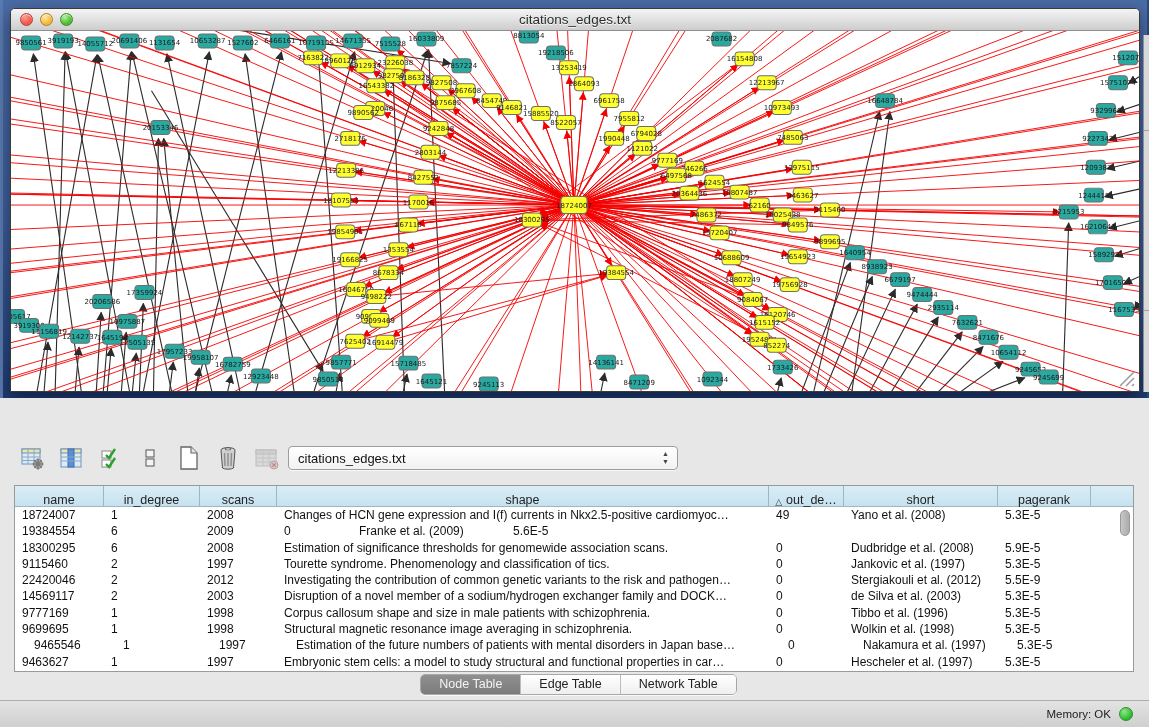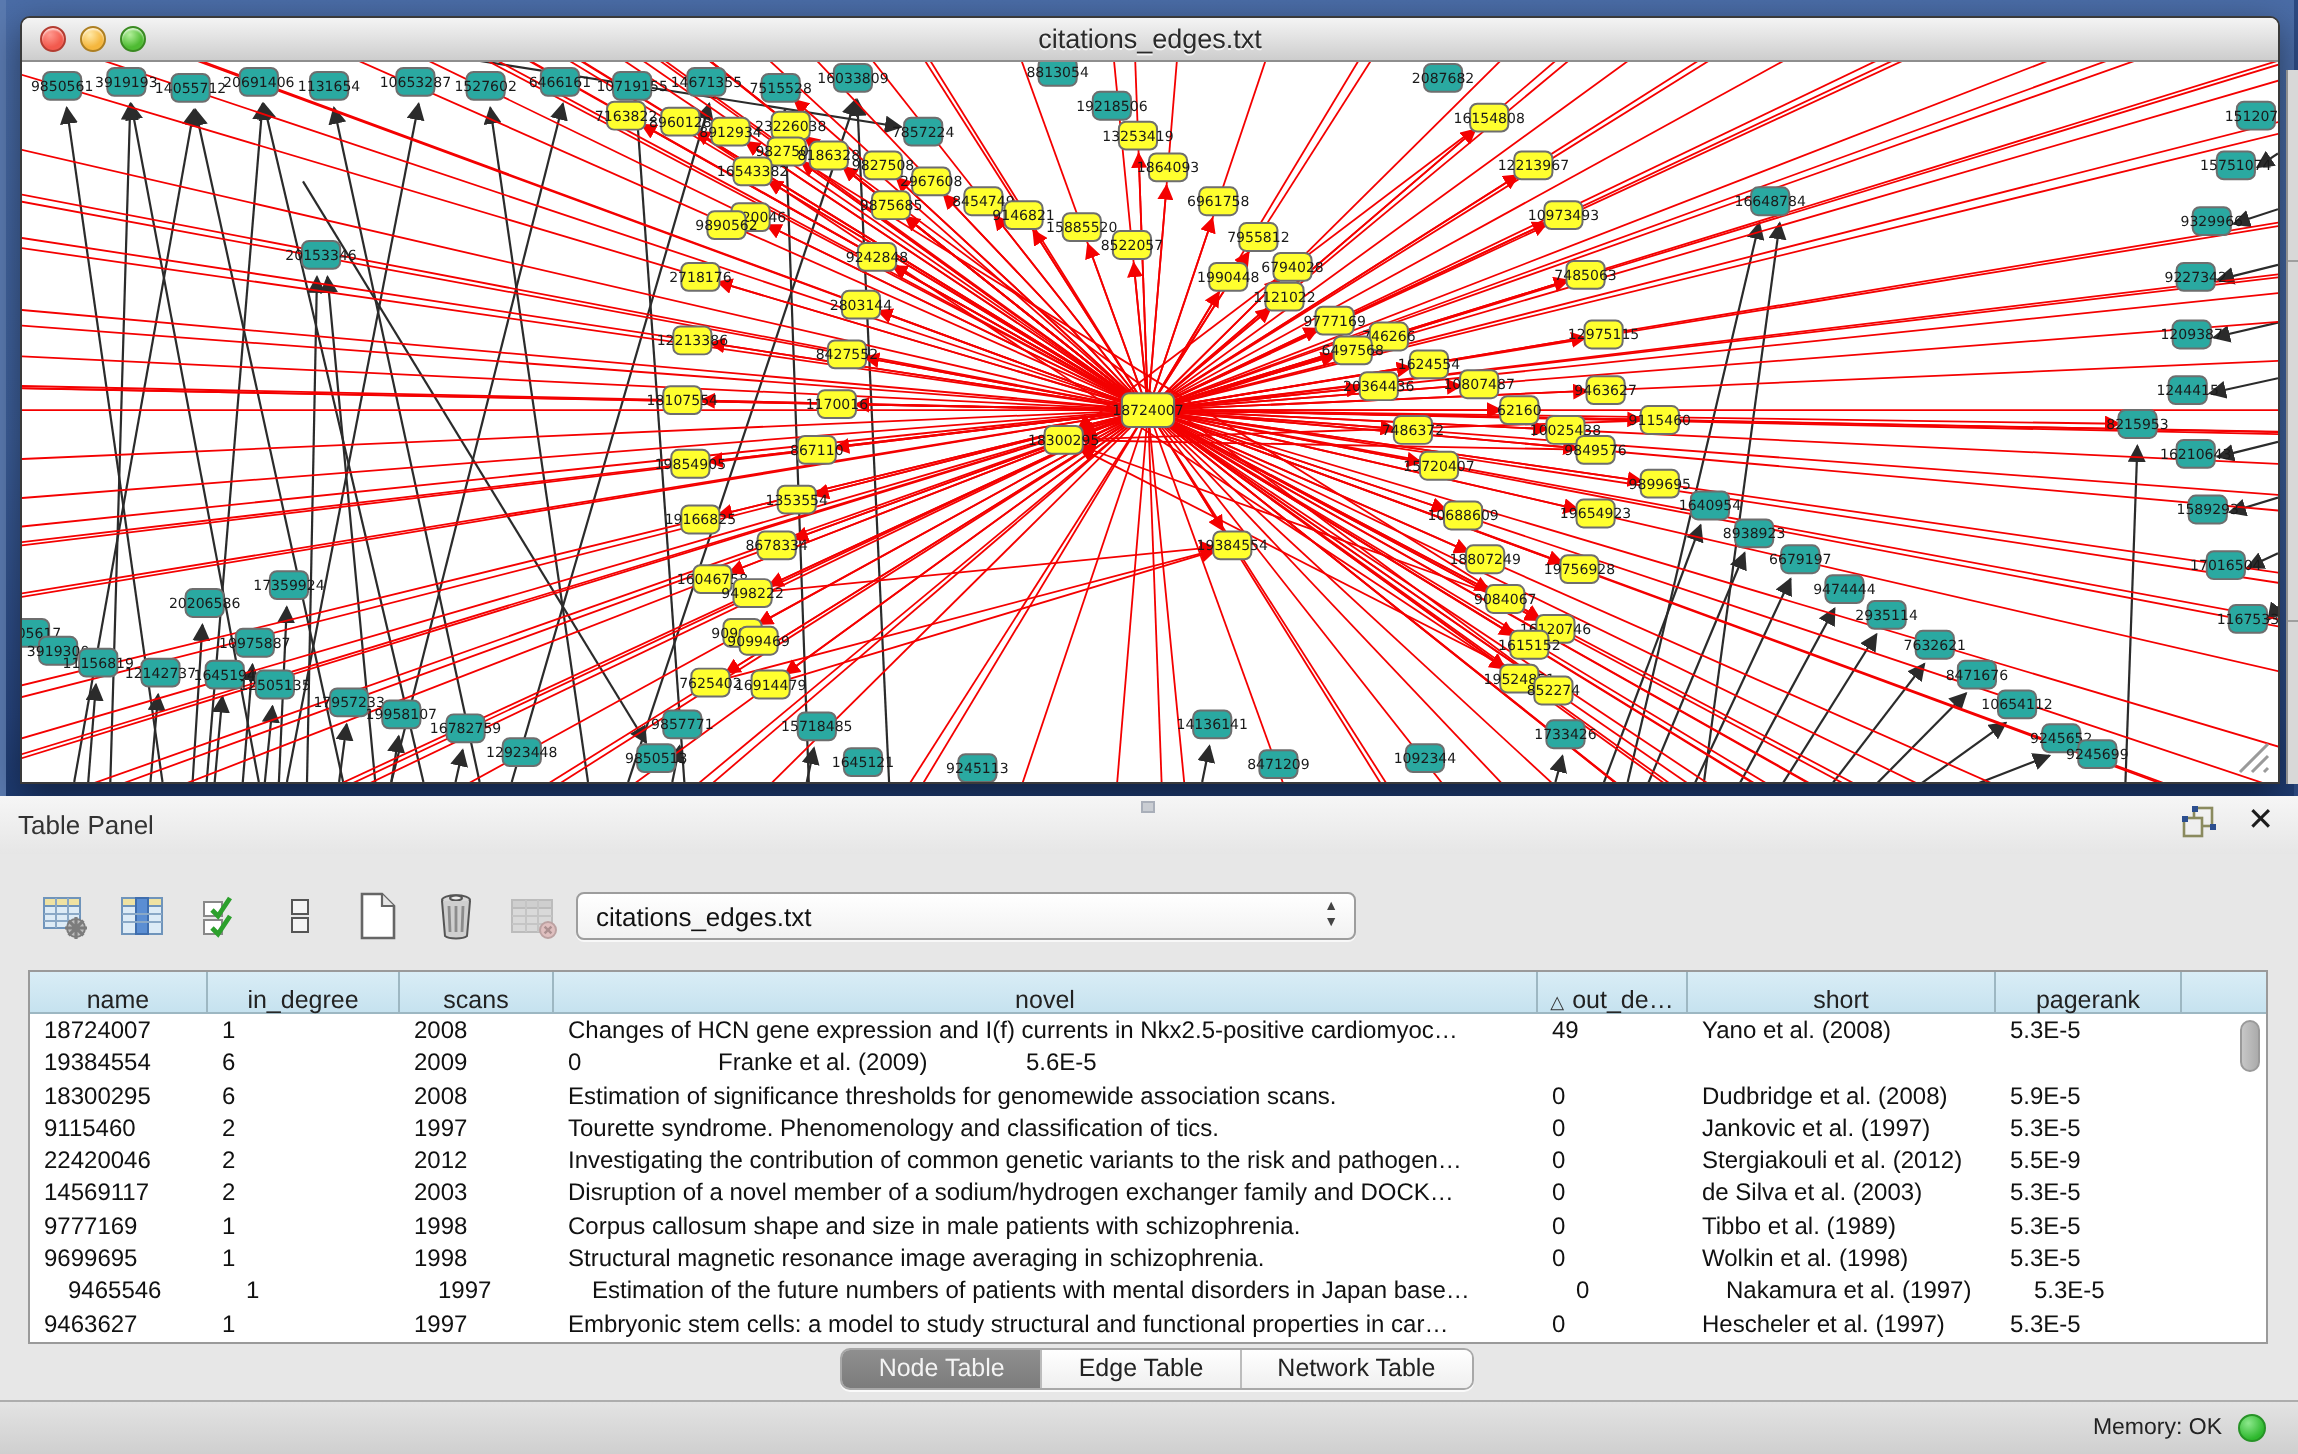--- a/index.html
+++ b/index.html
@@ -570,38 +570,20 @@
         </svg>
       </div>
     </div>
     <div class="right-sliver">
       <div class="tick" style="top:95px"></div>
         <div class="tick" style="top:275px"></div>
     </div>
   </div>
 
   <div class="panel">
-    <div class="panel-header">
-      <svg class="grip" width="14" height="7">
-        <rect x="4" y="1" width="6" height="5" fill="#b9bec6" stroke="#8b93a2" stroke-width="1"></rect>
-      </svg>
-      <span class="panel-title">Table Panel</span>
-      <div class="hdr-icons">
-        <span class="float-ic">
-          <svg width="17" height="16">
-            <rect x="6" y="1" width="9" height="9" fill="none" stroke="#8a8a5e" stroke-width="1.3"></rect>
-            <rect x="1" y="6" width="9" height="9" fill="#efefef" stroke="#8a8a5e" stroke-width="1.3"></rect>
-            <rect x="5" y="0" width="3" height="3" fill="#2c4f8f"></rect>
-            <rect x="14" y="9" width="3" height="3" fill="#2c4f8f"></rect>
-            <rect x="0" y="5" width="3" height="3" fill="#2c4f8f"></rect>
-          </svg>
-        </span>
-        <span class="close-x">✕</span>
-      </div>
-    </div>
 
     <div class="toolbar">
       <span class="tbtn">
         <svg width="24" height="23">
           <rect x="1" y="2" width="18" height="15" fill="#ddebf6" stroke="#6f94bb"></rect>
           <rect x="1" y="2" width="18" height="4" fill="#efe2a2" stroke="#6f94bb"></rect>
           <path d="M7,2 V17 M13,2 V17 M1,10 H19 M1,13.5 H19" stroke="#8aa8c6" stroke-width="1"></path>
           <circle cx="17" cy="17" r="4.5" fill="#bdbdbd" stroke="#7c7c7c"></circle>
           <circle cx="17" cy="17" r="1.6" fill="#f0f0f0"></circle>
           <path d="M17,11.5 V22.5 M11.5,17 H22.5 M13.3,13.3 L20.7,20.7 M20.7,13.3 L13.3,20.7" stroke="#7c7c7c" stroke-width="1.6"></path>
@@ -667,21 +649,21 @@
           <div class="hcell" style="width: 89px;">
             <span>name</span>
           </div>
           <div class="hcell" style="width: 96px;">
             <span>in_degree</span>
           </div>
           <div class="hcell" style="width: 77px;">
             <span>scans</span>
           </div>
           <div class="hcell" style="width: 492px;">
-            <span>novel</span>
+            <span>shape</span>
           </div>
           <div class="hcell" style="width: 75px;">
             <span class="tri">△</span>
             <span>out_de…</span>
           </div>
           <div class="hcell" style="width: 154px;">
             <span>short</span>
           </div>
           <div class="hcell" style="width: 93px;">
             <span>pagerank</span>
@@ -740,21 +722,21 @@
             <div class="tcell" style="width: 75px;">0</div>
             <div class="tcell" style="width: 154px;">de Silva et al. (2003)</div>
             <div class="tcell" style="width: 93px;">5.3E-5</div>
           </div>
           <div class="trow">
             <div class="tcell" style="width: 89px;">9777169</div>
             <div class="tcell" style="width: 96px;">1</div>
             <div class="tcell" style="width: 77px;">1998</div>
             <div class="tcell" style="width: 492px;">Corpus callosum shape and size in male patients with schizophrenia.</div>
             <div class="tcell" style="width: 75px;">0</div>
-            <div class="tcell" style="width: 154px;">Tibbo et al. (1989)</div>
+            <div class="tcell" style="width: 154px;">Tibbo et al. (1996)</div>
             <div class="tcell" style="width: 93px;">5.3E-5</div>
           </div>
           <div class="trow">
             <div class="tcell" style="width: 89px;">9699695</div>
             <div class="tcell" style="width: 96px;">1</div>
             <div class="tcell" style="width: 77px;">1998</div>
             <div class="tcell" style="width: 492px;">Structural magnetic resonance image averaging in schizophrenia.</div>
             <div class="tcell" style="width: 75px;">0</div>
             <div class="tcell" style="width: 154px;">Wolkin et al. (1998)</div>
             <div class="tcell" style="width: 93px;">5.3E-5</div>

